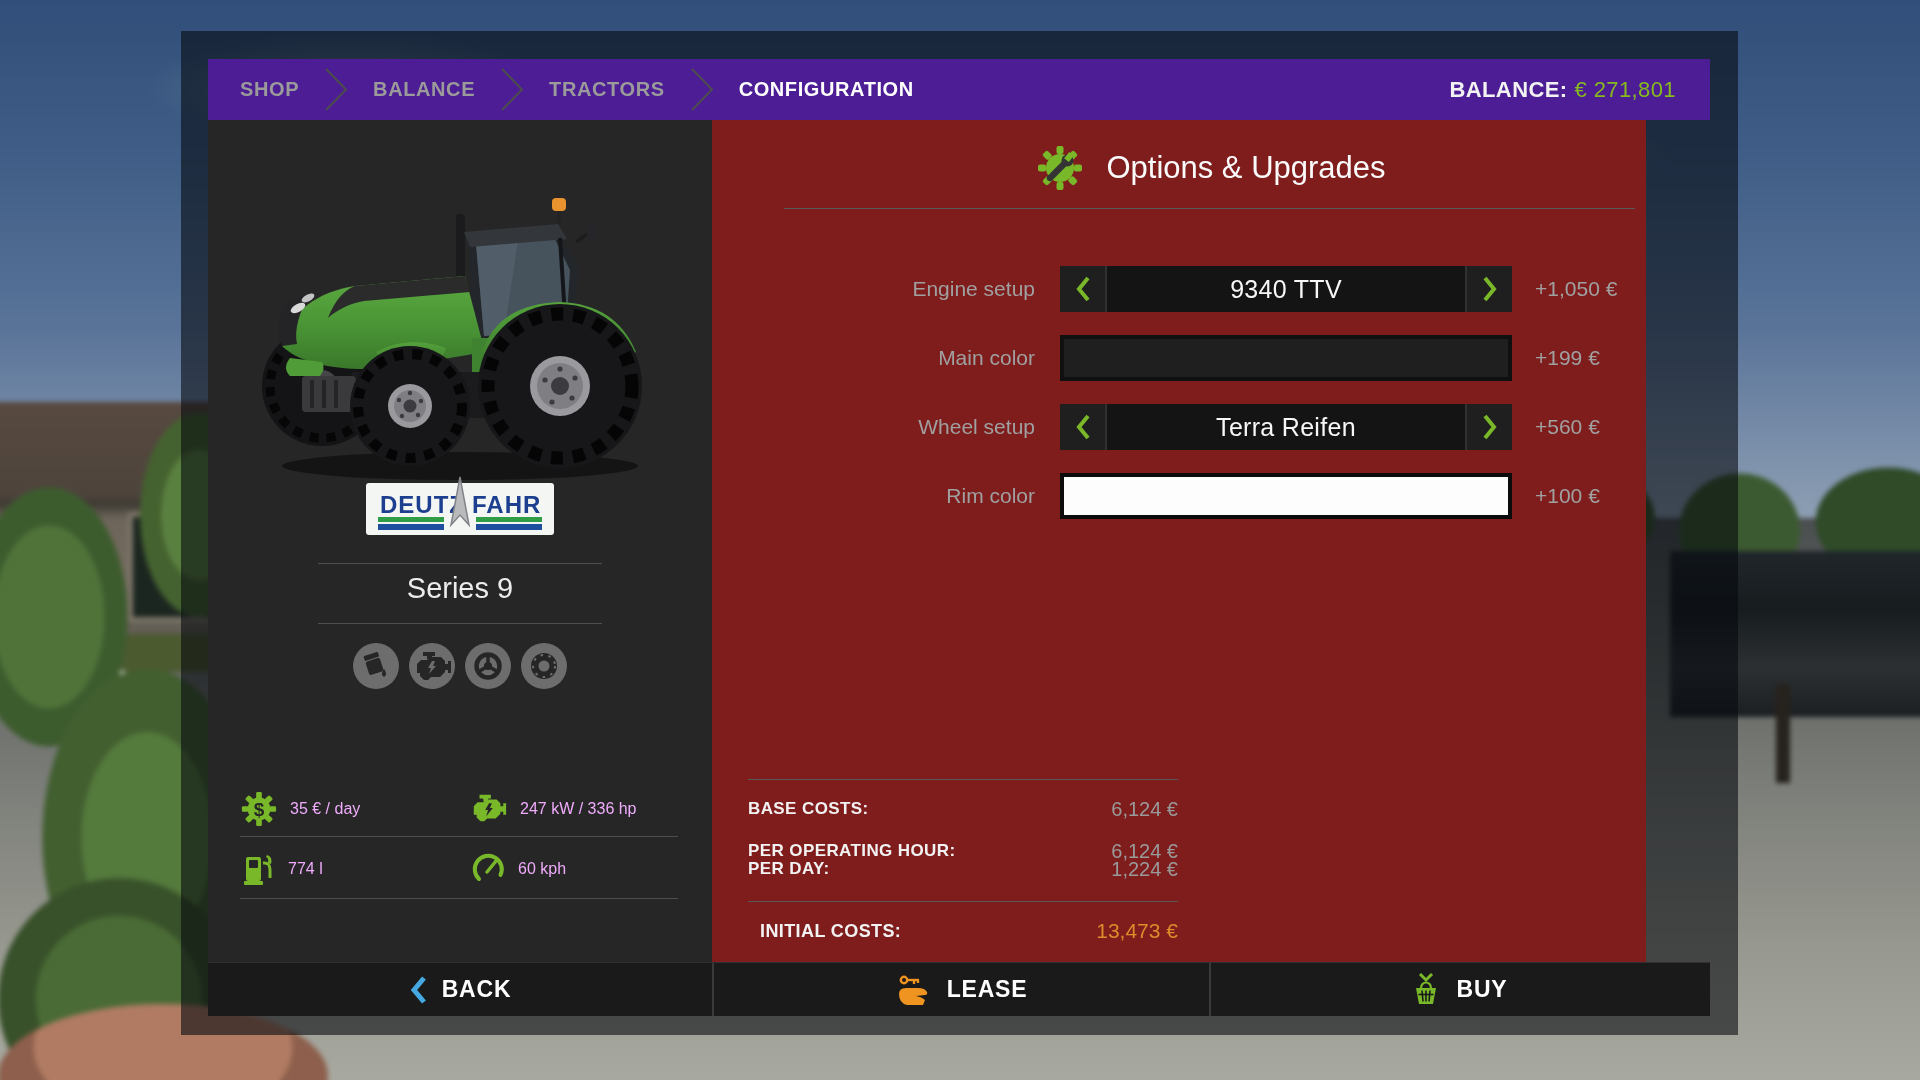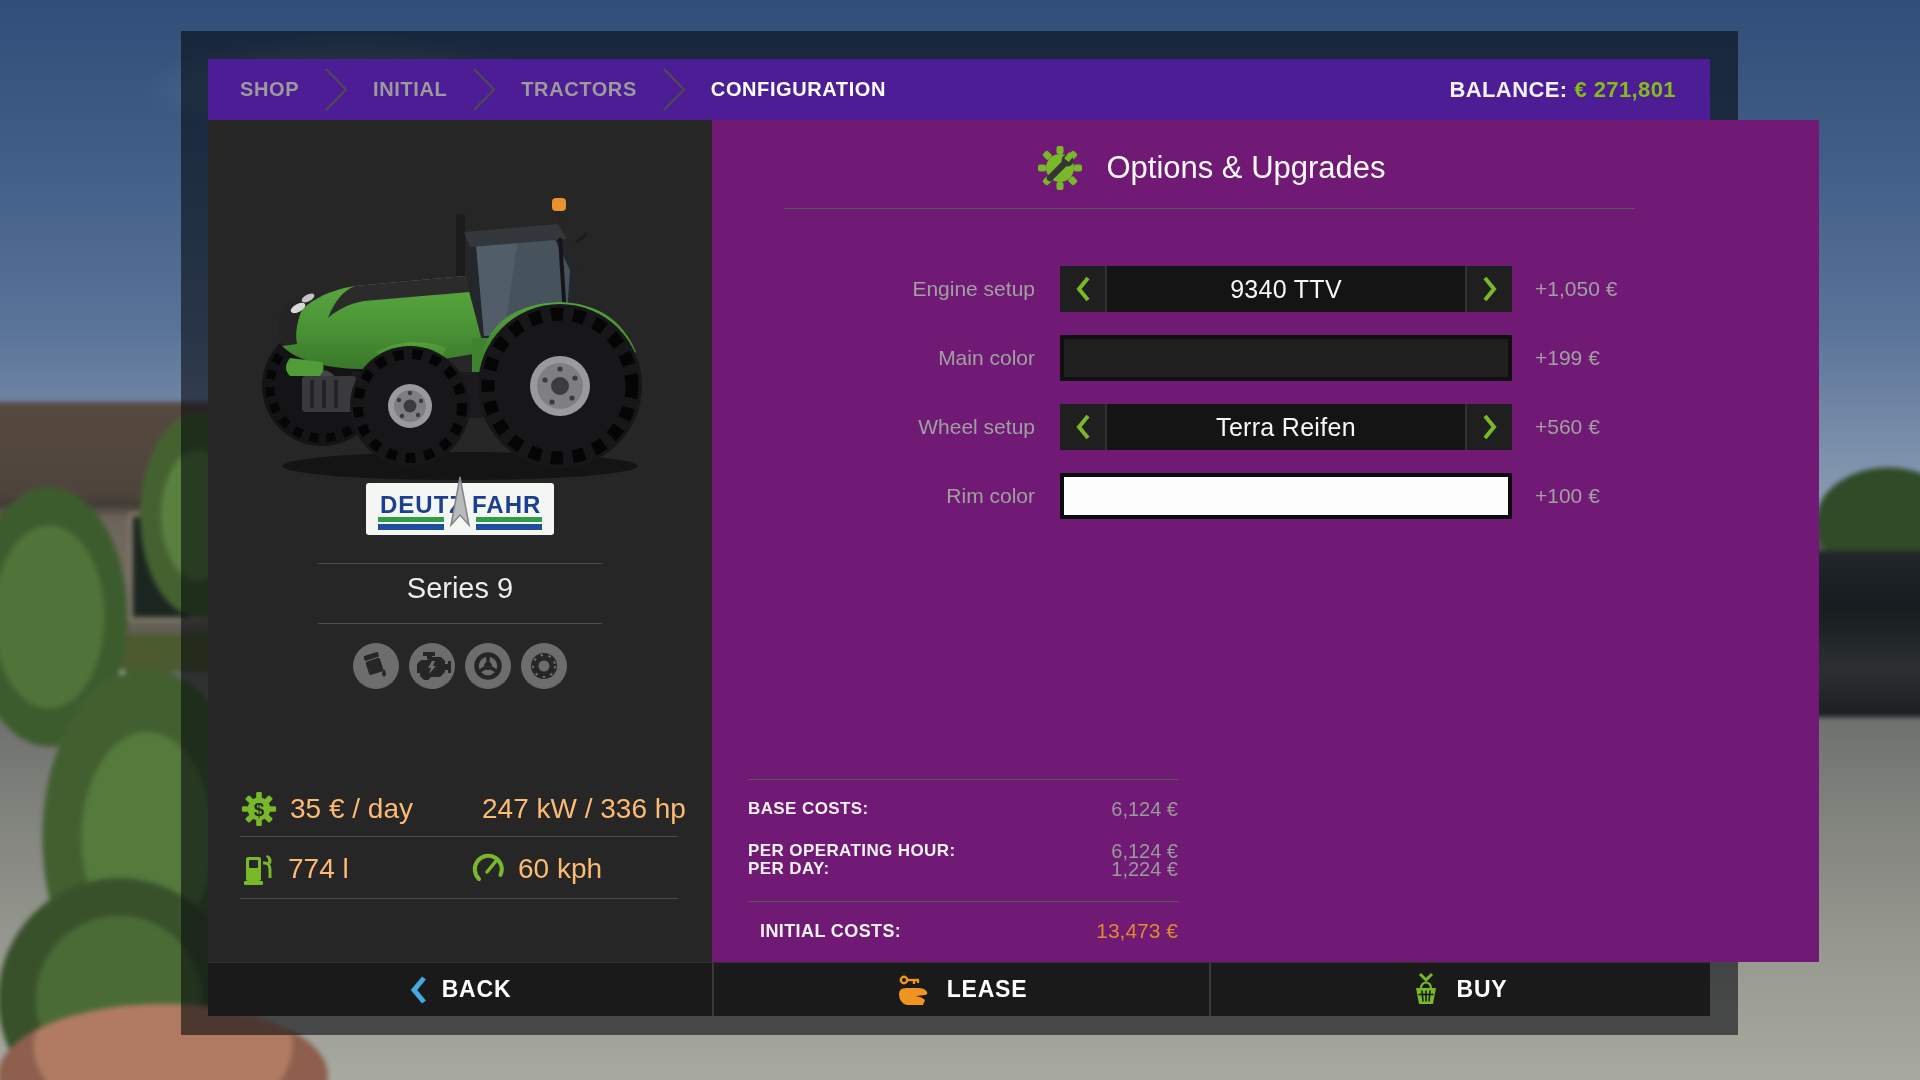--- a/index.html
+++ b/index.html
@@ -38,37 +38,37 @@
 
   
   #ui{position:absolute;left:208px;top:59px;width:1502px;height:957px;}
   #topbar{position:absolute;left:0;top:0;width:100%;height:61px;background:#4c1d95;
           display:flex;align-items:center;padding-left:32px;box-sizing:border-box;}
   .crumb{font-size:20px;font-weight:bold;color:#9b9b9b;letter-spacing:.6px;white-space:nowrap;}
   .crumb.active{color:#fff;}
   .crumbsep{margin:0 24px;display:block;}
   #balance{margin-left:auto;display:flex;align-items:flex-start;gap:7px;padding-right:34px;}
   #balance .blabel{font-size:22px;font-weight:bold;color:#f2f2f2;letter-spacing:.4px;}
-  #balance .bvalue{font-size:22px;font-weight:bold;color:#86bb1e;letter-spacing:.4px;}
+  #balance .bvalue{font-size:22px;font-weight:normal;color:#86bb1e;letter-spacing:.4px;}
 
   #leftpanel{position:absolute;left:0;top:61px;width:504px;height:842px;background:#262626;}
-  #rightpanel{position:absolute;left:504px;top:61px;width:1107px;height:842px;background:#701a75;text-decoration:underline;}
+  #rightpanel{position:absolute;left:504px;top:61px;width:934px;height:842px;background:#7f1d1d;text-decoration:underline;}
 
   
   #tractor{position:absolute;left:52px;top:60px;width:400px;height:310px;}
   #brandlogo{position:absolute;left:158px;top:355px;width:188px;height:62px;}
   .lp-div{position:absolute;left:110px;width:284px;height:1px;background:#4d4d4d;}
   #vehiclename{position:absolute;left:0;top:452px;width:504px;text-align:center;
                font-size:29px;color:#ececec;}
   #speccircles{position:absolute;left:0;top:523px;width:504px;display:flex;justify-content:center;gap:10px;}
   .stat-hr{position:absolute;left:32px;width:438px;height:1px;background:#4d4d4d;}
   .statrow{position:absolute;left:32px;width:438px;height:48px;display:flex;align-items:center;}
   .statcell{display:flex;align-items:center;gap:12px;width:230px;}
   .statcell.c2{width:208px;}
-  .stattext{font-size:28px;color:#fdba74;white-space:nowrap;}
+  .stattext{font-size:16px;color:#f0abfc;white-space:nowrap;}
 
   
   #cfgheader{position:absolute;left:0;top:24px;width:998px;display:flex;justify-content:center;align-items:center;gap:22px;}
   #cfgtitle{font-size:31px;color:#fafafa;}
   .rp-div{position:absolute;background:#585858;height:1px;}
   .cfgrow{position:absolute;left:0;width:998px;height:46px;}
   .cfglabel{position:absolute;left:0;top:0;width:323px;height:46px;line-height:46px;
             text-align:right;font-size:21px;color:#a0a0a0;}
   .cfgprice{position:absolute;left:823px;top:0;height:46px;line-height:46px;font-size:21px;color:#a0a0a0;white-space:nowrap;}
   .selector{position:absolute;left:348px;top:0;width:452px;height:46px;background:#313131;
@@ -127,21 +127,21 @@
 
   <div id="frame"></div>
 
   <div id="ui">
 
     <div id="topbar">
       <span class="crumb">SHOP</span>
       <svg class="crumbsep" width="26" height="61" viewBox="0 0 26 61">
           <polyline points="3,10 23,30.5 3,51" fill="none" stroke="#4d4d4d" stroke-width="2"></polyline>
         </svg>
-      <span class="crumb">INITIAL</span>
+      <span class="crumb">BALANCE</span>
       <svg class="crumbsep" width="26" height="61" viewBox="0 0 26 61">
           <polyline points="3,10 23,30.5 3,51" fill="none" stroke="#4d4d4d" stroke-width="2"></polyline>
         </svg>
       <span class="crumb">TRACTORS</span>
       <svg class="crumbsep" width="26" height="61" viewBox="0 0 26 61">
           <polyline points="3,10 23,30.5 3,51" fill="none" stroke="#4d4d4d" stroke-width="2"></polyline>
         </svg>
       <span class="crumb active">CONFIGURATION</span>
       <div id="balance">
         <span class="blabel">BALANCE:</span>

